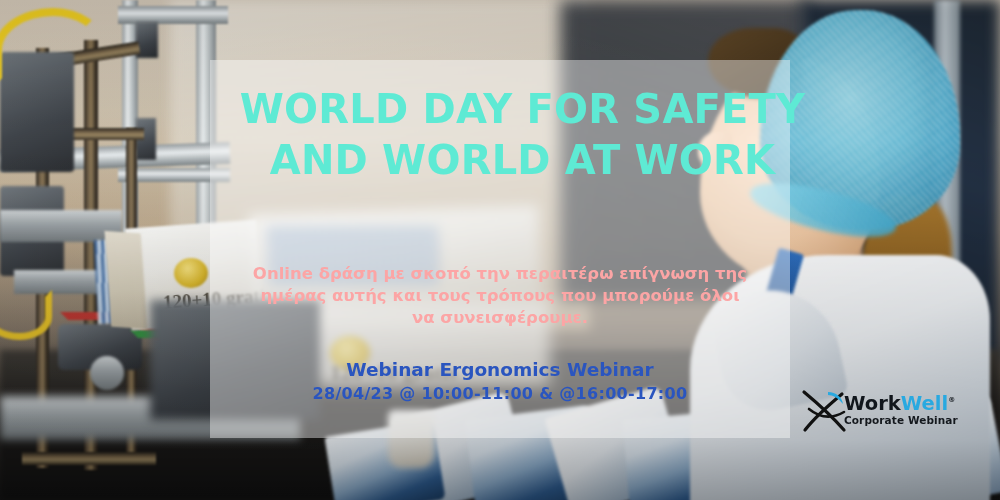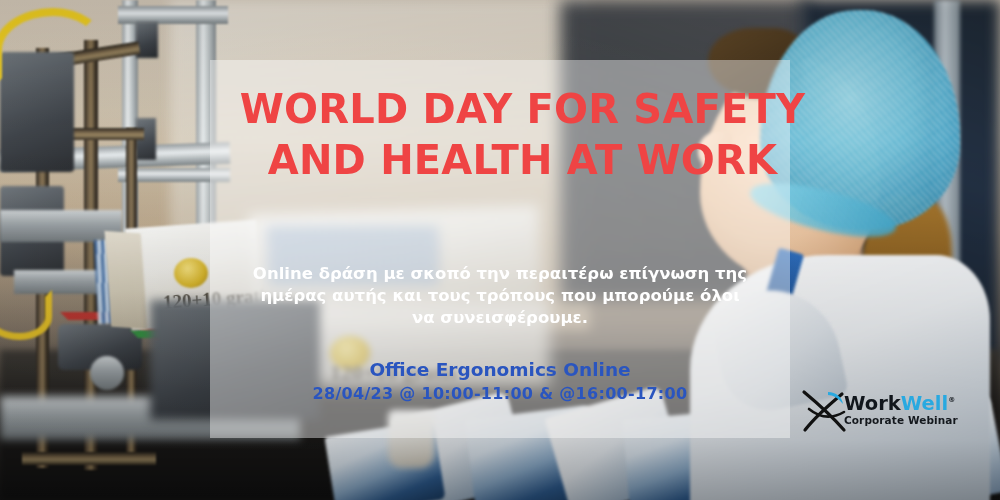--- a/index.html
+++ b/index.html
@@ -201,34 +201,34 @@
     background: rgba(255,255,255,0.42);
     backdrop-filter: blur(1px);
   }
 
   
   .content { position: absolute; inset: 0; }
 
   .title {
     position: absolute; left: 0; right: 0; top: 84px;
     text-align: center;
-    color: #ef4444;
+    color: #5eead4;
     font-family: "DejaVu Sans", sans-serif;
     font-weight: 700;
     font-size: 40px;
     line-height: 51px;
     letter-spacing: 0.2px;
     margin-left: 45px;
   }
   .title .l1, .title .l2 { display: block; }
 
   .subtitle {
     position: absolute; left: 252px; width: 496px; top: 263px;
     text-align: center;
-    color: #ffffff;
+    color: #fca5a5;
     font-family: "DejaVu Sans", sans-serif;
     font-weight: 700;
     font-size: 16.5px;
     line-height: 22px;
   }
 
   .webinar {
     position: absolute; left: 250px; width: 500px; top: 358px;
     text-align: center;
     color: #2a55bf;
@@ -341,27 +341,27 @@
 
     <div class="photo-grade"></div>
   </div>
 
   <div class="panel"></div>
 
   <div class="content">
 
     <div class="title">
       <span class="l1">WORLD DAY FOR SAFETY</span>
-      <span class="l2">AND HEALTH AT WORK</span>
+      <span class="l2">AND WORLD AT WORK</span>
     </div>
 
     <div class="subtitle">Online δράση με σκοπό την περαιτέρω επίγνωση της ημέρας αυτής και τους τρόπους που μπορούμε όλοι να συνεισφέρουμε.</div>
 
     <div class="webinar">
-      <span>Office Ergonomics Online</span>
+      <span>Webinar Ergonomics Webinar</span>
       <span class="datetime">28/04/23 @ 10:00-11:00 &amp; @16:00-17:00</span>
     </div>
 
     <div class="logo">
       <div class="logo-mark">
         <svg viewBox="0 0 48 46" width="48" height="46" aria-hidden="true">
           <path d="M4 4 C16 14, 30 26, 44 42" stroke="#111" stroke-width="3.2" fill="none" stroke-linecap="round"></path>
           <path d="M42 6 C30 16, 16 28, 5 42" stroke="#111" stroke-width="3.2" fill="none" stroke-linecap="round"></path>
           <path d="M9 21 C20 30, 32 31, 44 24" stroke="#111" stroke-width="2.6" fill="none" stroke-linecap="round"></path>
           <path d="M28 4 C36 4, 42 9, 43 16 C38 10, 33 7, 28 7 Z" fill="#29a9e0"></path>

